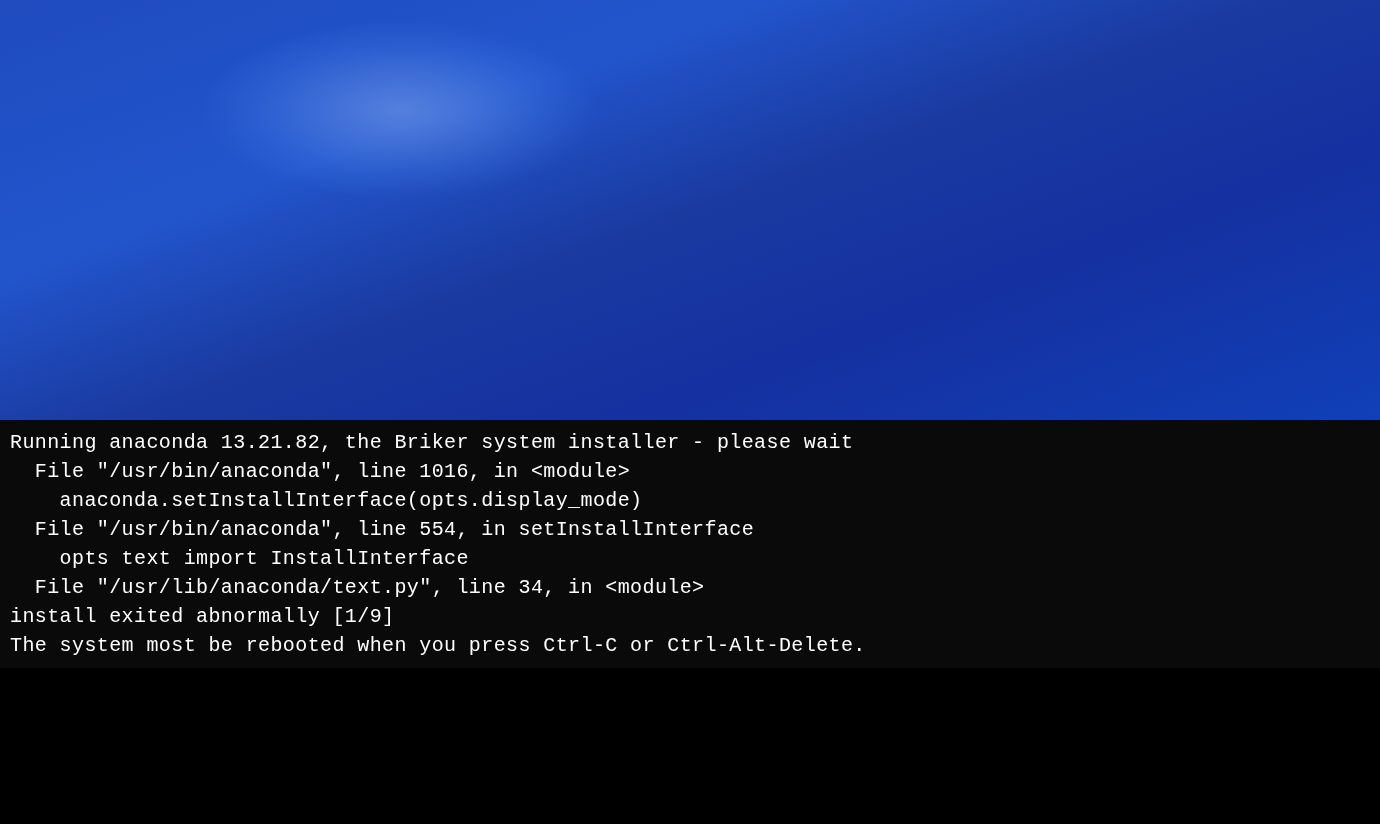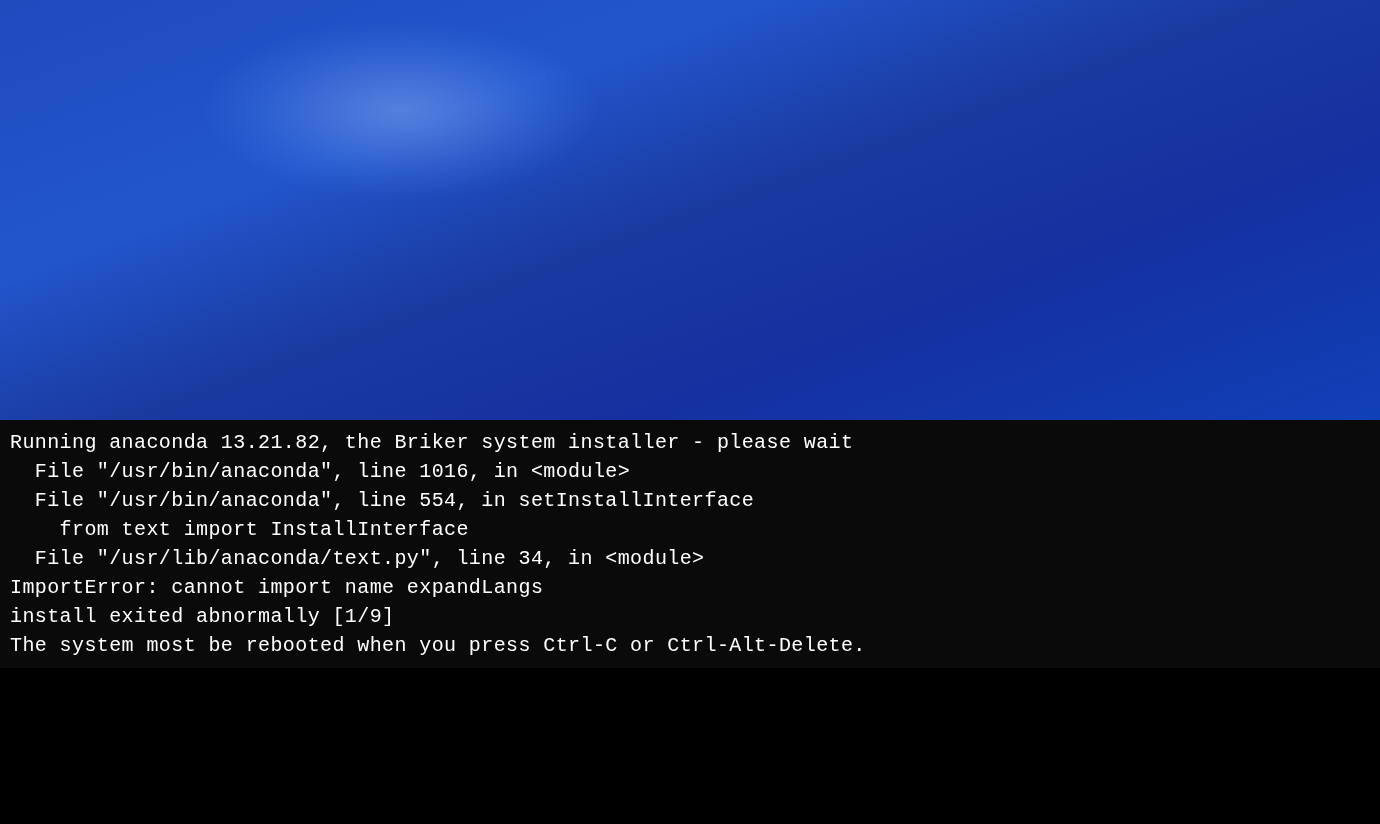--- a/index.html
+++ b/index.html
@@ -63,20 +63,20 @@
 <body>
 
 <div class="screen">
   <div class="blue-section">
     <div class="blue-glow"></div>
   </div>
   <div class="terminal-section">
 
   <div class="terminal-line">Running anaconda 13.21.82, the Briker system installer - please wait</div>
       <div class="terminal-line">  File "/usr/bin/anaconda", line 1016, in &lt;module&gt;</div>
+      <div class="terminal-line">    anaconda.setInstallInterface(opts.display_mode)</div>
       <div class="terminal-line">  File "/usr/bin/anaconda", line 554, in setInstallInterface</div>
-      <div class="terminal-line">    from text import InstallInterface</div>
+      <div class="terminal-line">    opts text import InstallInterface</div>
       <div class="terminal-line">  File "/usr/lib/anaconda/text.py", line 34, in &lt;module&gt;</div>
-      <div class="terminal-line">ImportError: cannot import name expandLangs</div>
       <div class="terminal-line">install exited abnormally [1/9]</div>
       <div class="terminal-line">The system most be rebooted when you press Ctrl-C or Ctrl-Alt-Delete.</div>
     </div>
 </div>
 
 </body></html>

